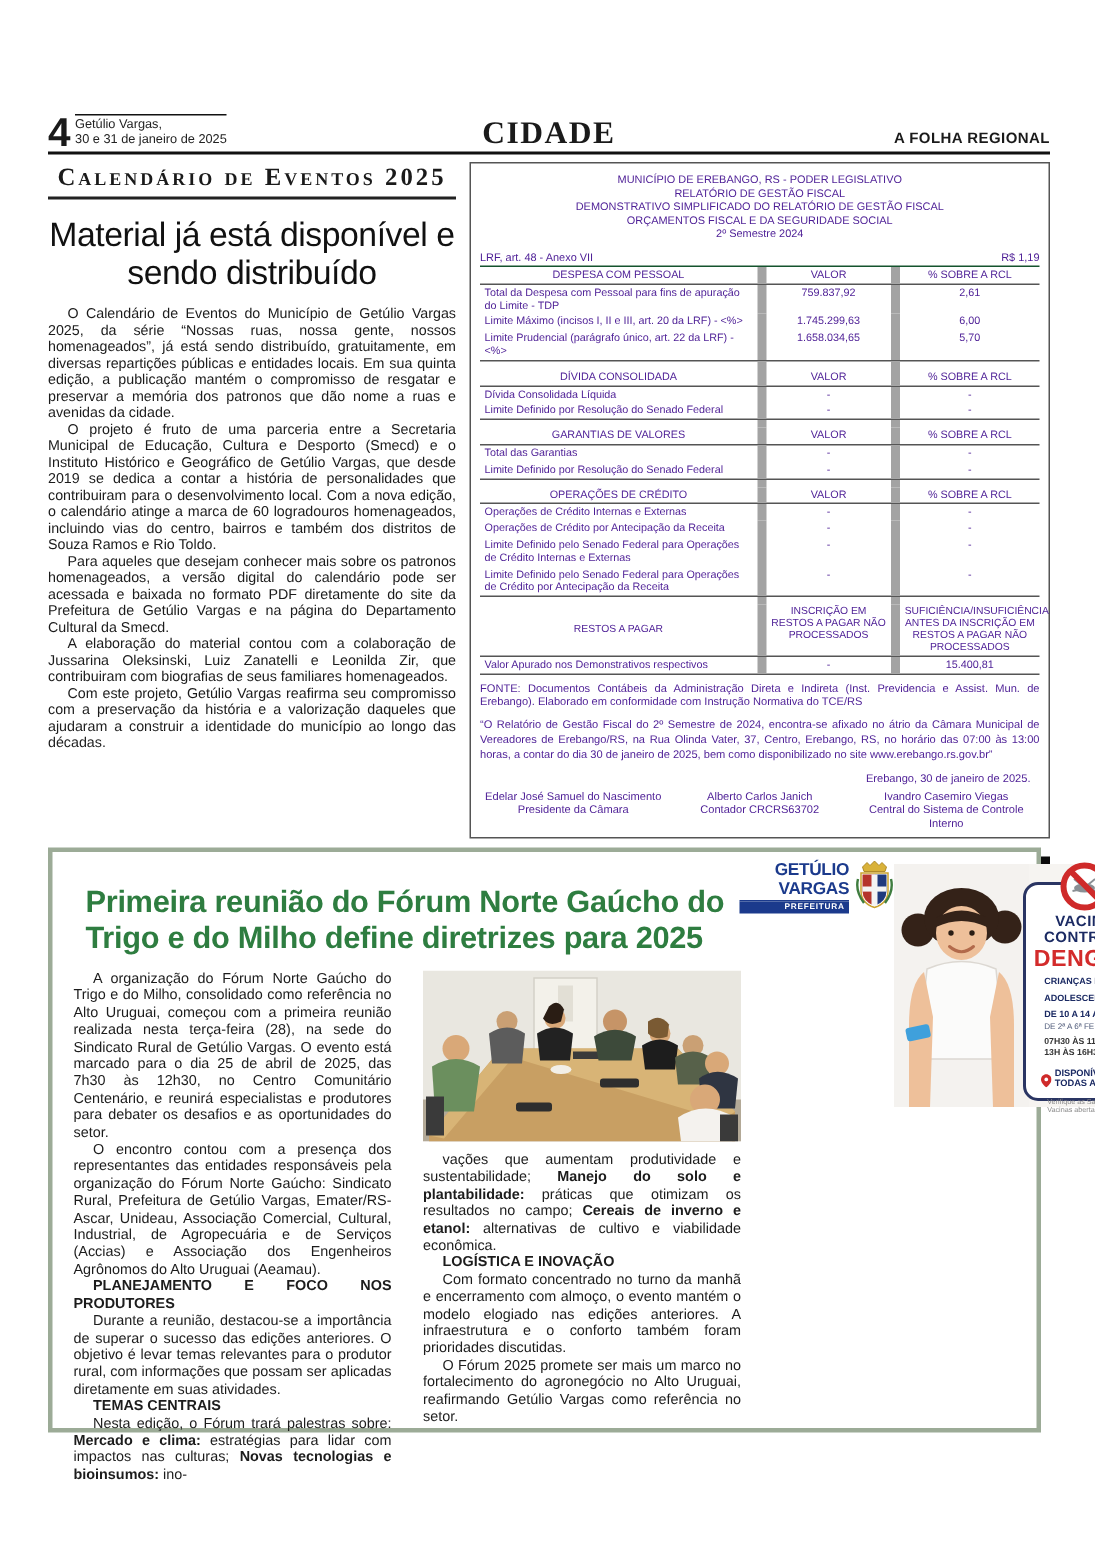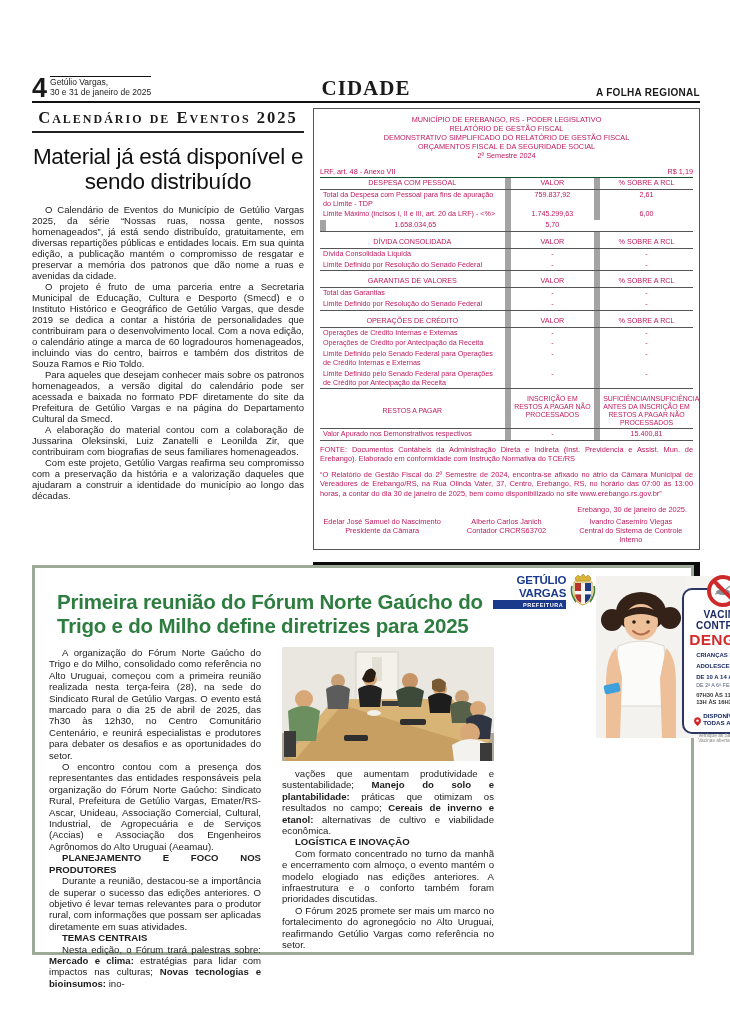--- a/index.html
+++ b/index.html
@@ -34,21 +34,21 @@
     font-size:16.5px; letter-spacing:2px; text-align:center;
     border-bottom:2px solid #222; padding-bottom:3px;
   }
   .headline {
     font-size:22.5px; font-weight:500; text-align:center; line-height:1.13;
     letter-spacing:-0.3px; margin:11px 0 9px; color:#111;
   }
   .body-text p { font-size:9.5px; line-height:11px; text-align:justify; text-indent:13px; color:#1b1b1b; }
 
   
-  .report { border:1px solid #555; padding:6px 6px 5px; color:#be185d; background:#fff; }
+  .report { border:1px solid #555; padding:6px 6px 5px; color:#4c1d95; background:#fff; }
   .rep-head div { text-align:center; font-size:7.3px; line-height:9px; }
   .lrf-row { display:flex; justify-content:space-between; font-size:7.3px; margin-top:7px; padding-bottom:1px; border-bottom:1px solid #14532d; }
   .trow { display:grid; grid-template-columns:49.5% 24% 26.5%; }
   .tc { padding:1px 3px; font-size:7.2px; line-height:8.8px; }
   .tc.v { border-left:6px solid #a3a3a3; text-align:center; }
   .tsec { border-bottom:1px solid #555; }
   .thead { border-bottom:1px solid #555; }
   .thead .tc { text-align:center; }
   .sp { height:5px; }
   .sp .tc { padding:0; }
@@ -163,20 +163,21 @@
             <div class="tc">Total da Despesa com Pessoal para fins de apuração do Limite - TDP</div>
             <div class="tc v">759.837,92</div>
             <div class="tc v">2,61</div>
           </div>
           <div class="trow">
             <div class="tc">Limite Máximo (incisos I, II e III, art. 20 da LRF) - &lt;%&gt;</div>
             <div class="tc v">1.745.299,63</div>
             <div class="tc v">6,00</div>
           </div>
           <div class="trow">
+            <div class="tc">Limite Prudencial (parágrafo único, art. 22 da LRF) - &lt;%&gt;</div>
             <div class="tc v">1.658.034,65</div>
             <div class="tc v">5,70</div>
           </div>
         </div>
         <div class="trow sp">
             <div class="tc"></div>
             <div class="tc v"></div>
             <div class="tc v"></div>
           </div>
 

